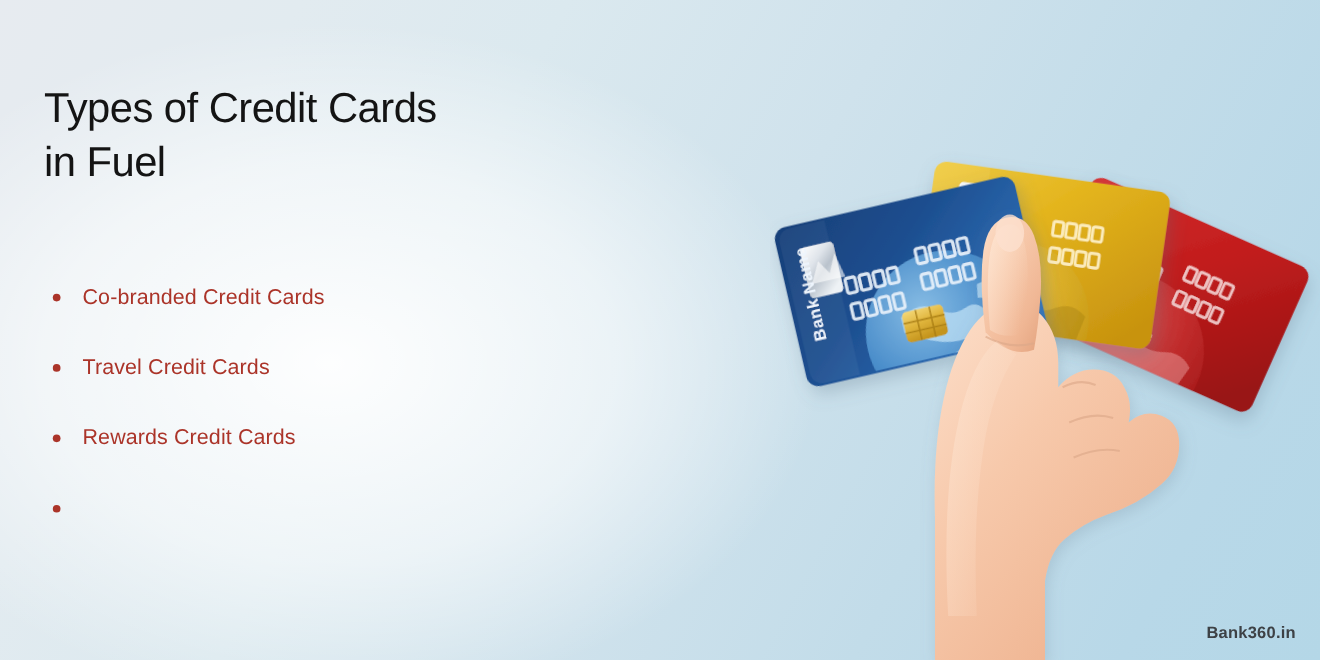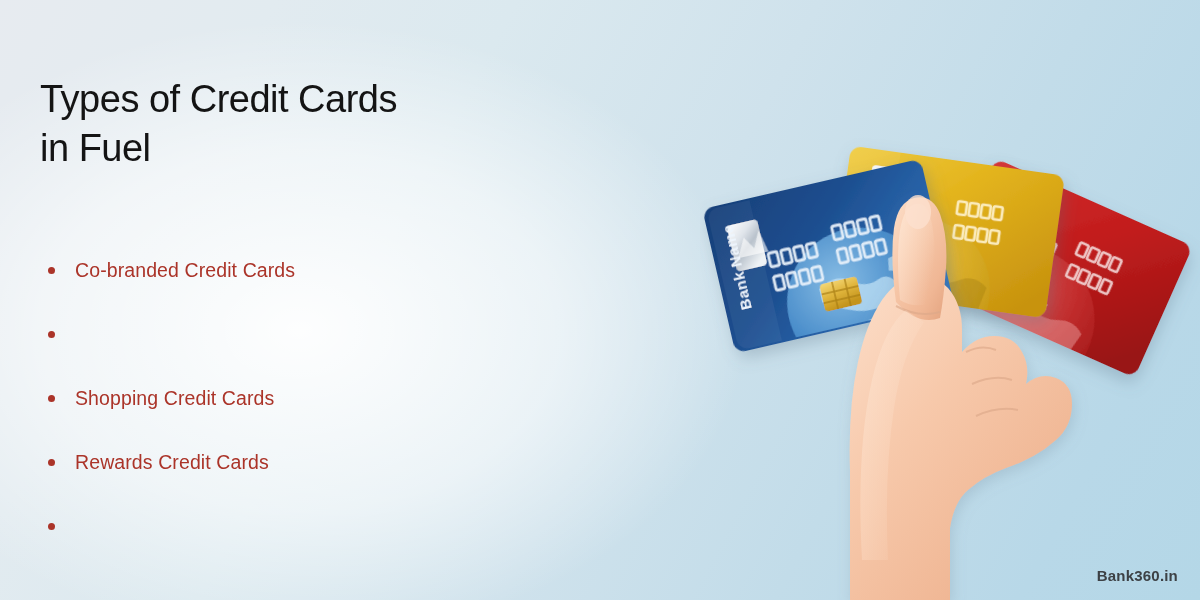--- a/index.html
+++ b/index.html
@@ -70,24 +70,21 @@
 
   <div id="lists">
 
     <ul class="col col-left" style="list-style:none;margin:0;padding:0;">
       <li class="li">
         <span class="bullet"></span>
         <span class="txt">Co-branded Credit Cards</span>
       </li>
       <li class="li">
         <span class="bullet"></span>
-      </li>
-      <li class="li">
-        <span class="bullet"></span>
-        <span class="txt">Shopping Credit Cards</span>
+        <span class="txt">Travel Credit Cards</span>
       </li>
       <li class="li">
         <span class="bullet"></span>
         <span class="txt">Rewards Credit Cards</span>
       </li>
       <li class="li">
         <span class="bullet"></span>
       </li>
     </ul>
 

